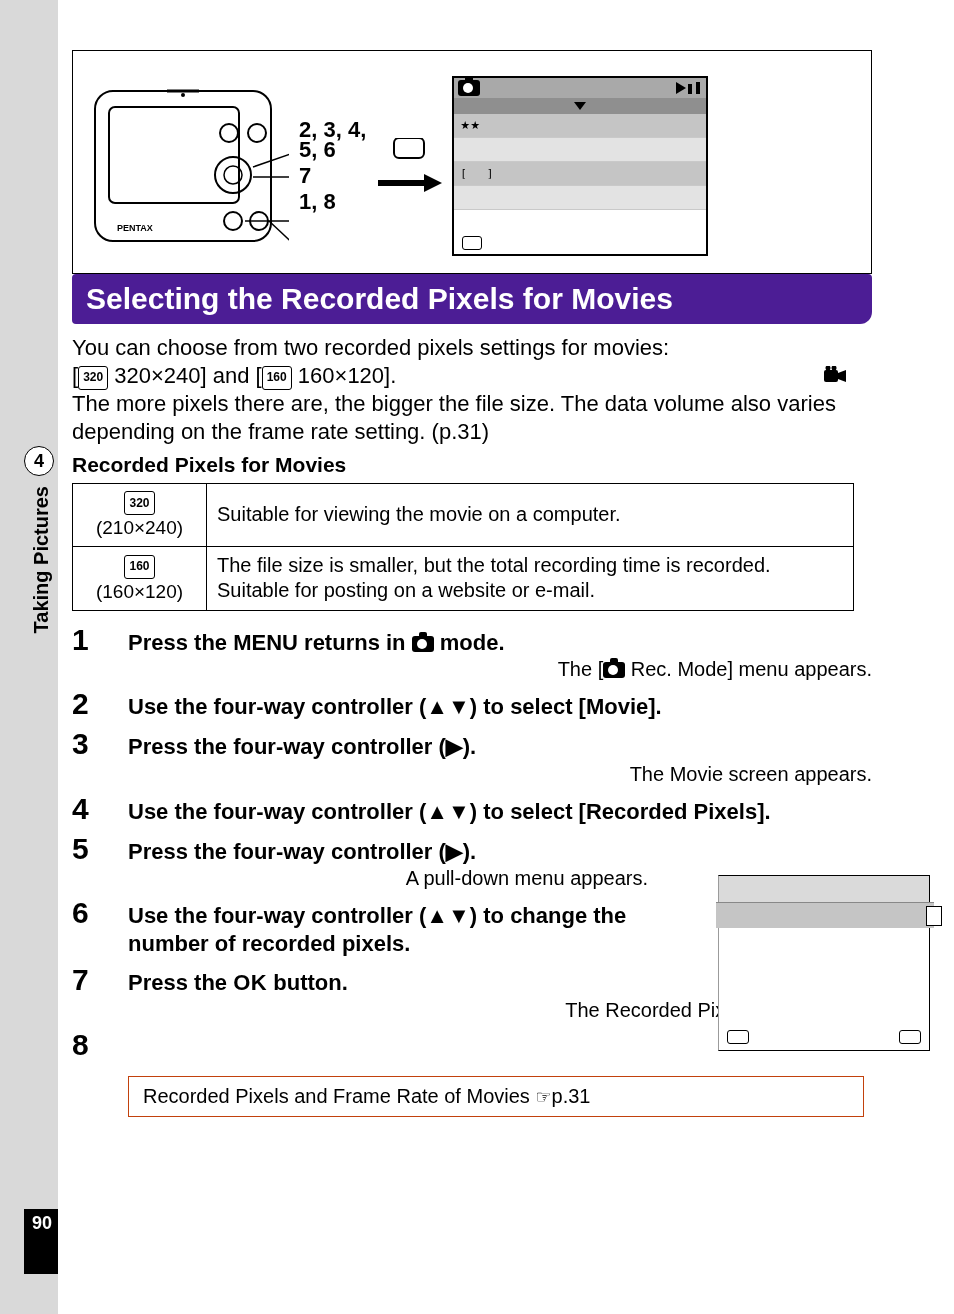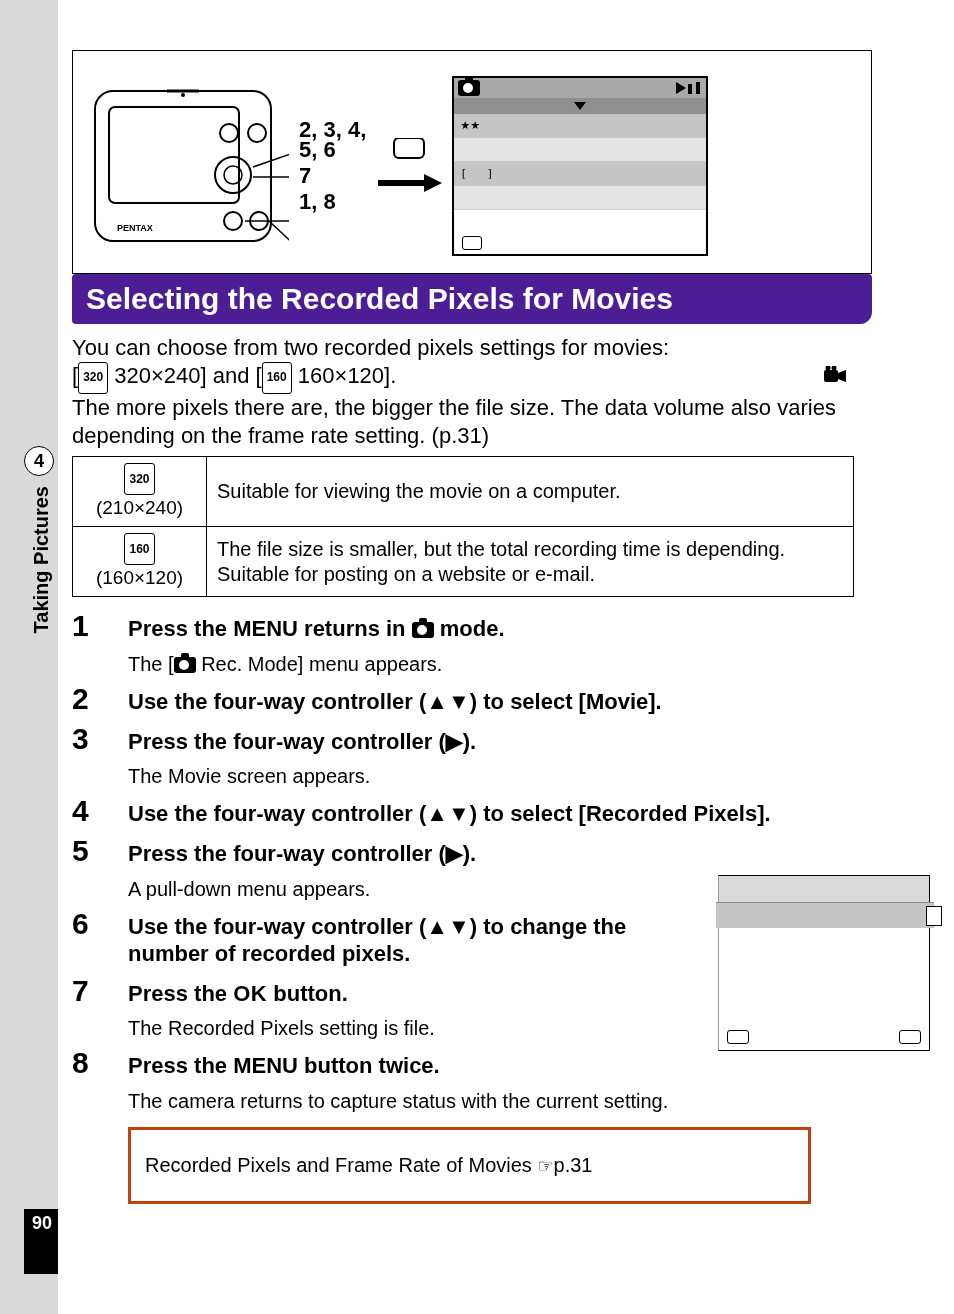--- a/index.html
+++ b/index.html
@@ -109,21 +109,21 @@
   }
   .intro {
     margin-top: 10px;
     font-size: 22px;
     line-height: 1.28;
   }
   .inline-badge {
     display: inline-flex; align-items:center; justify-content:center;
     border: 1.5px solid #000; border-radius: 3px;
     font-size: 12px; font-weight: bold;
-    padding: 0 4px; height: 32px;
+    padding: 0 4px; height: 24px;
     vertical-align: 2px;
   }
   .sub-head {
     margin-top: 6px;
     font-weight: bold;
     font-size: 21px;
   }
   table.pix {
     margin-top: 6px;
     border-collapse: collapse;
@@ -162,21 +162,22 @@
     flex: 1 1 auto;
     font-size: 21px;
   }
   ol.steps > li .body .h {
     font-weight: bold;
     font-size: 22px;
     line-height: 1.25;
   }
   ol.steps > li .body .sub {
     font-size: 20px;
-    margin-top: 10px;
+    margin-top: 2px;
+    text-align: right;
   }
   .camera-glyph {
     display:inline-block; width:22px; height:16px;
     background:#000; border-radius:3px;
     position:relative; vertical-align:-2px;
   }
   .camera-glyph::before{
     content:""; position:absolute; left:5px; top:3px;
     width:10px; height:10px; background:#fff; border-radius:50%;
   }
@@ -202,24 +203,24 @@
     width:16px; height:20px; border:1.5px solid #000; background:#fff;
   }
   .small-screen .ok-l,.small-screen .ok-r{
     position:absolute; bottom:6px; width:22px; height:14px;
     border:1.5px solid #000; border-radius:3px;
   }
   .small-screen .ok-l{ left:8px;}
   .small-screen .ok-r{ right:8px;}
   .ref-box {
     margin-top: 14px;
-    border: 3px solid #c2410c;
-    padding: 24px 14px;
+    border: 1px solid #c2410c;
+    padding: 8px 14px;
     font-size: 20px;
-    width: 683px;
+    width: 736px;
     margin-left: 56px;
   }
   .pointer { font-size: 18px; }
   .menu-word{ font-weight:bold; }
   .ok-word{ font-weight:bold; letter-spacing:0.5px;}
 </style>
 </head>
 <body>
 
 <div class="left-margin"></div>
@@ -314,36 +315,37 @@
   </div>
 
   <div class="section-bar">Selecting the Recorded Pixels for Movies</div>
 
   <div class="intro">
     <span>You can choose from two recorded pixels settings for movies:</span><br>
     [<span class="inline-badge">320</span><span> 320×240] and [</span><span class="inline-badge">160</span><span> 160×120].</span><br>
     <span>The more pixels there are, the bigger the file size. The data volume also varies depending on the frame rate setting. (p.31)</span>
   </div>
 
+  <div class="sub-head">Recorded Pixels for Movies</div>
 
   <table class="pix">
     <tbody>
         <tr>
       <td class="label-cell">
         <span class="inline-badge">320</span><br>
         <span class="dim">(210×240)</span>
       </td>
       <td>Suitable for viewing the movie on a computer.</td>
     </tr>
     <tr>
       <td class="label-cell">
         <span class="inline-badge">160</span><br>
         <span class="dim">(160×120)</span>
       </td>
-      <td>The file size is smaller, but the total recording time is depending. Suitable for posting on a website or e-mail.</td>
+      <td>The file size is smaller, but the total recording time is recorded. Suitable for posting on a website or e-mail.</td>
     </tr>
   </tbody>
     </table>
 
   <ol class="steps">
     <li>
       <span class="num">1</span>
       <div class="body">
         <div class="h">
           <span>Press the </span><span class="menu-word">MENU</span><span> returns in </span><span class="camera-glyph"></span><span> mode.</span>
@@ -389,26 +391,20 @@
       <span class="num">7</span>
       <div class="body">
         <div class="h">
           <span>Press the </span><span class="ok-word">OK</span><span> button.</span>
         </div>
         <div class="sub">The Recorded Pixels setting is file.</div>
       </div>
     </li>
     <li>
       <span class="num">8</span>
-      <div class="body">
-        <div class="h">
-          <span>Press the </span><span class="menu-word">MENU</span><span> button twice.</span>
-        </div>
-        <div class="sub">The camera returns to capture status with the current setting.</div>
-      </div>
     </li>
   </ol>
 
   <div class="ref-box">
     <span>Recorded Pixels and Frame Rate of Movies </span><span class="pointer">☞</span><span>p.31</span>
   </div>
 
 </div>
 
 <div class="small-screen">

